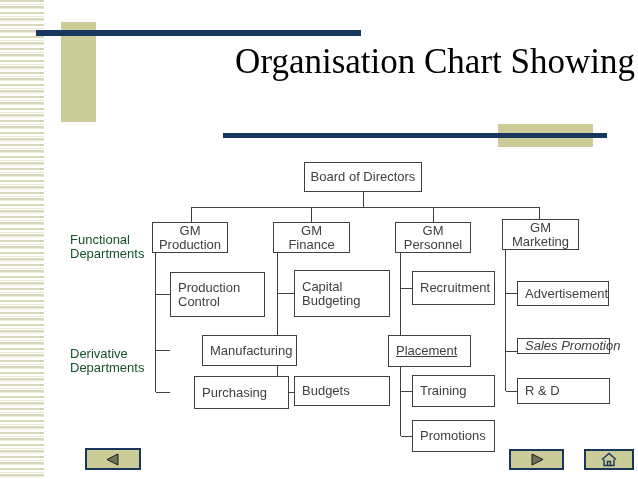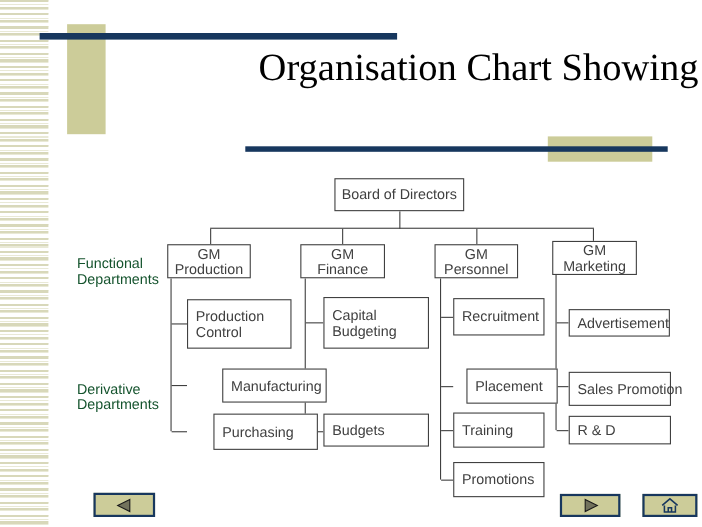--- a/index.html
+++ b/index.html
@@ -112,26 +112,26 @@
   <div class="obox left pre" style="left:170px; top:272px; width:95px; height:45px;">Production
 Control</div>
   <div class="obox left nowrap" style="left:170px; top:335px; width:95px; height:31px;margin-left:32px;">Manufacturing</div>
   <div class="obox left nowrap" style="left:170px; top:376px; width:95px; height:33px;margin-left:24px;">Purchasing</div>
 
   <div class="obox left pre" style="left:294px; top:270px; width:96px; height:47px;">Capital
 Budgeting</div>
   <div class="obox left nowrap" style="left:294px; top:376px; width:96px; height:30px;">Budgets</div>
 
   <div class="obox left nowrap" style="left:412px; top:271px; width:83px; height:34px;">Recruitment</div>
-  <div class="obox left nowrap" style="left:424px; top:335px; width:83px; height:32px;">Placement</div>
+  <div class="obox left nowrap" style="left:388px; top:335px; width:83px; height:32px;text-decoration:underline;">Placement</div>
   <div class="obox left nowrap" style="left:412px; top:375px; width:83px; height:32px;">Training</div>
   <div class="obox left nowrap" style="left:412px; top:420px; width:83px; height:32px;">Promotions</div>
 
   <div class="obox left nowrap" style="left:517px; top:281px; width:92px; height:25px;">Advertisement</div>
-  <div class="obox left nowrap" style="left:517px; top:338px; width:93px; height:31px;">Sales Promotion</div>
+  <div class="obox left nowrap" style="left:517px; top:338px; width:93px; height:16px;font-style:italic;">Sales Promotion</div>
   <div class="obox left nowrap" style="left:517px; top:378px; width:93px; height:26px;">R &amp; D</div>
 
   <button class="navbtn" style="left:85px; top:448px; width:56px; height:22px;">
     <span>
       <svg width="20" height="15" viewBox="0 0 20 15">
         <polygon points="15,2 4,7.5 15,13" fill="#72725C" stroke="#1a1a1a" stroke-width="1"></polygon>
       </svg>
     </span>
   </button>
 

